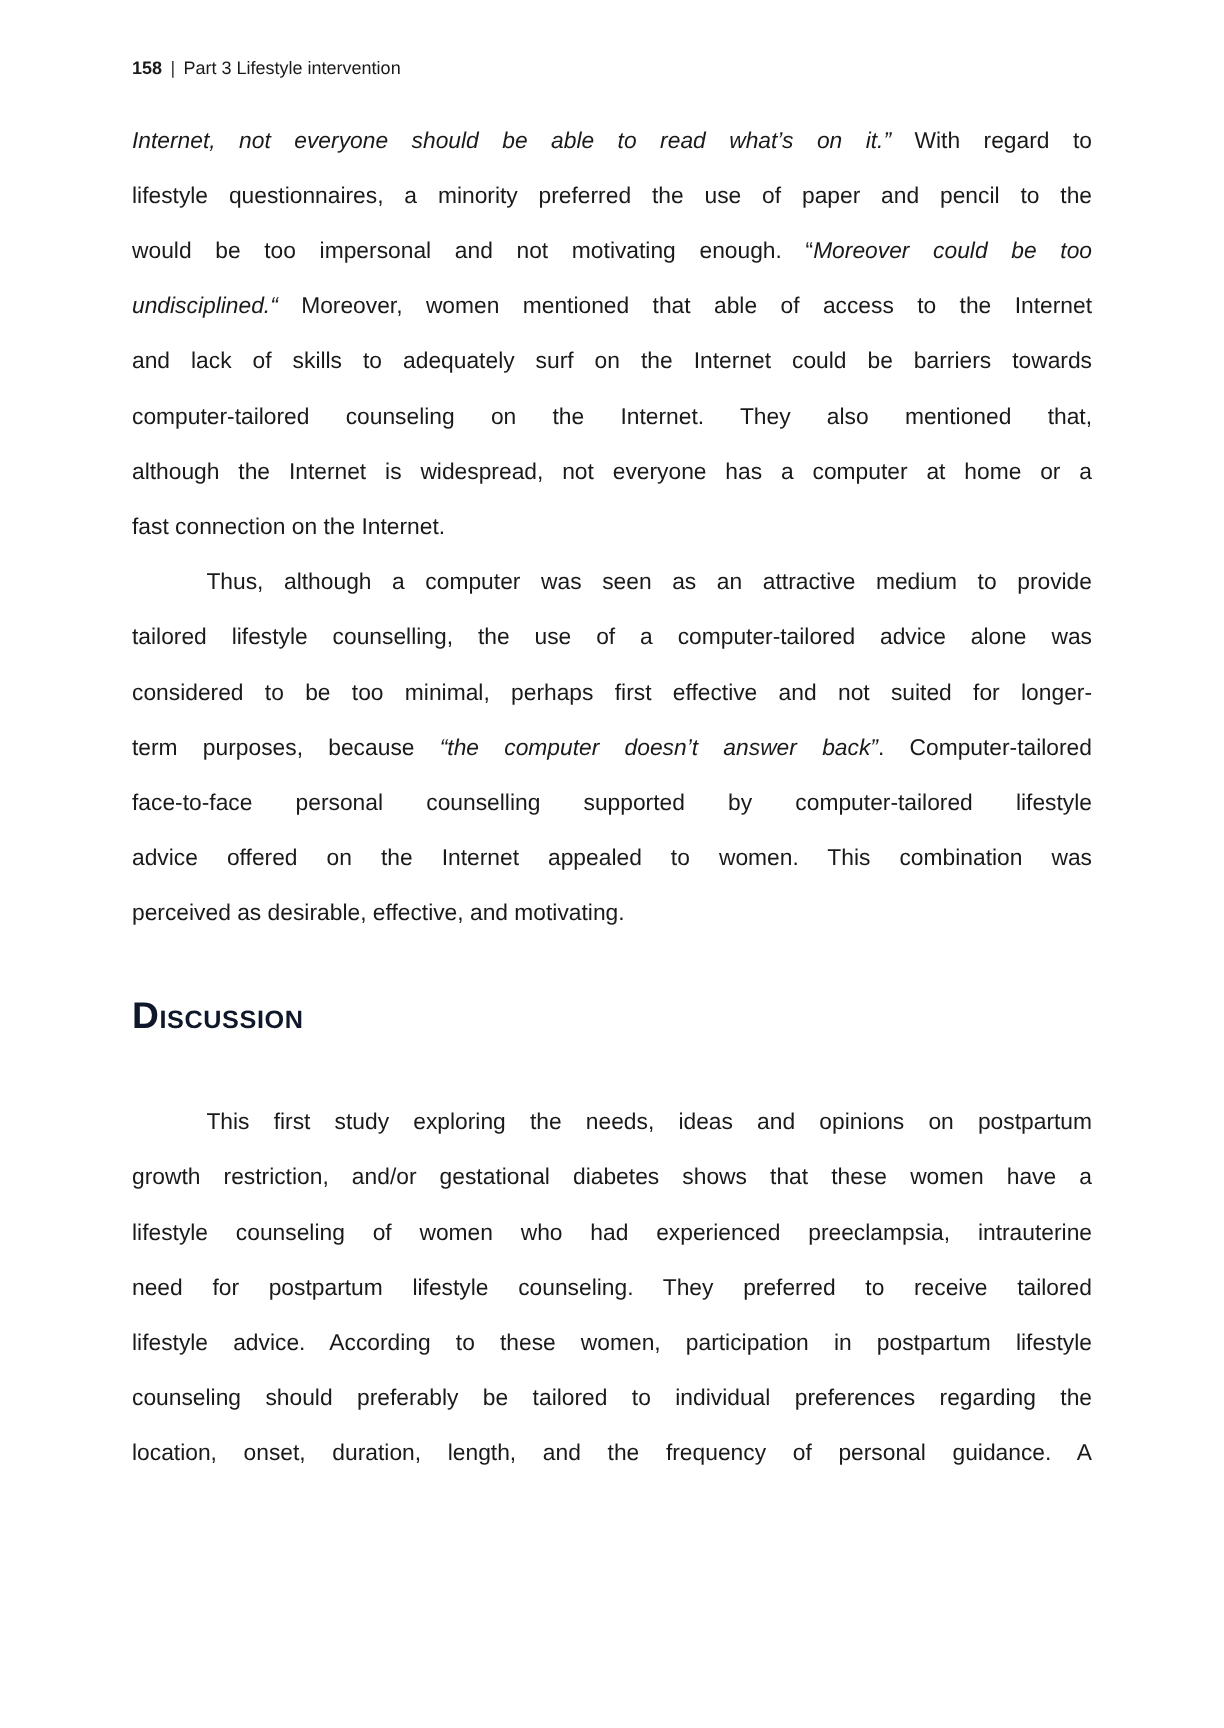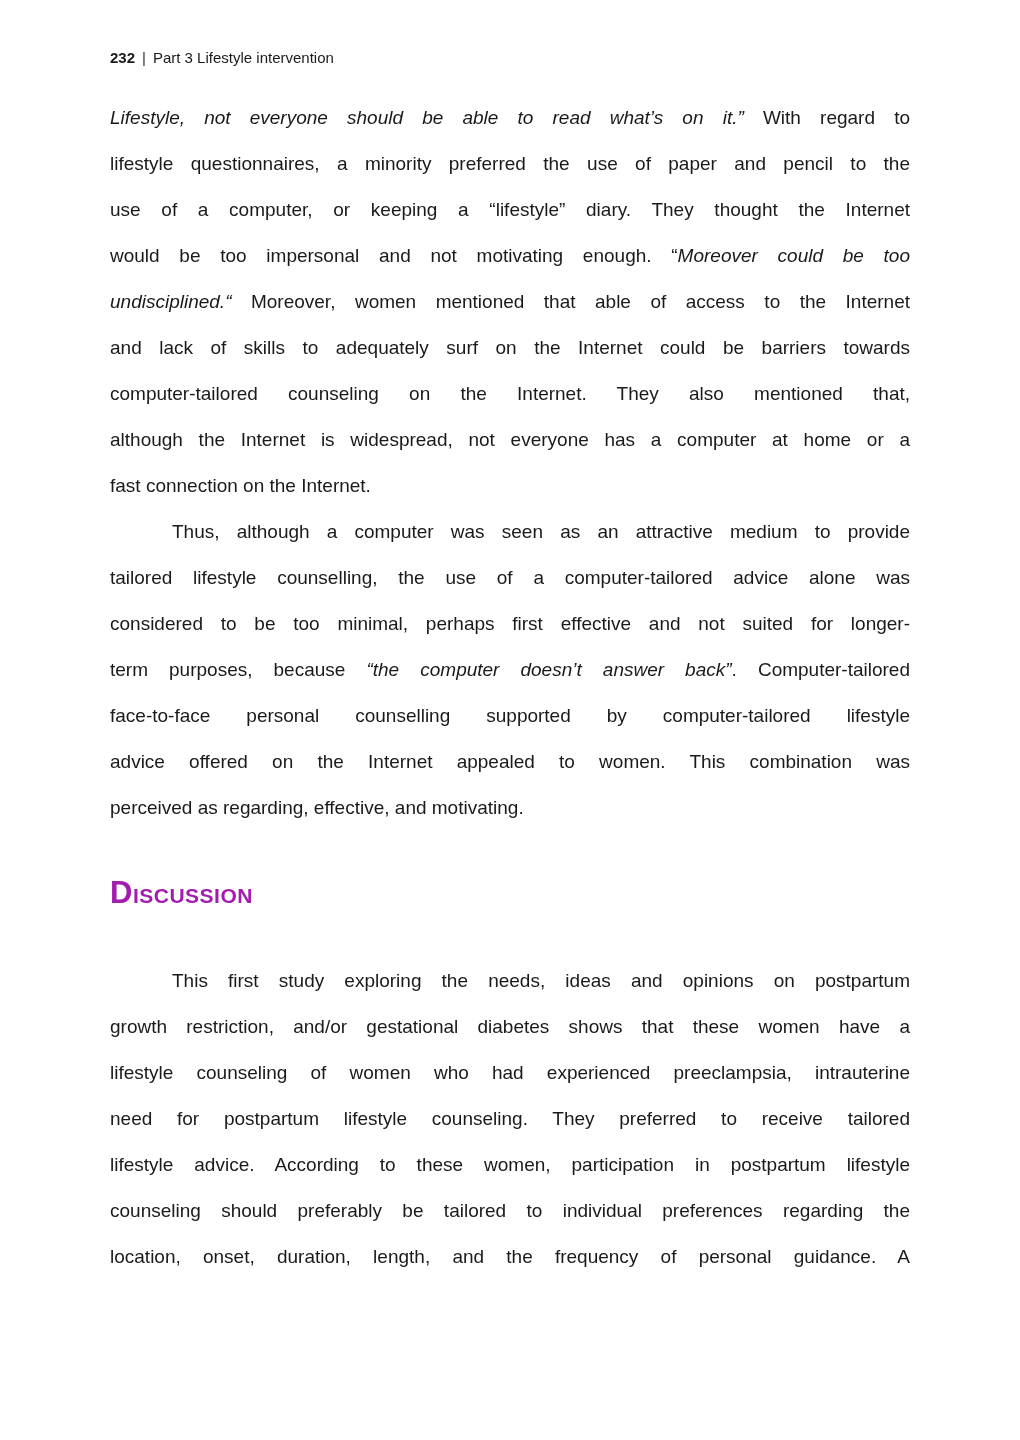--- a/index.html
+++ b/index.html
@@ -40,55 +40,54 @@
   }
   .line.no-stretch { text-align-last: left; }
   .line.indent { text-indent: 62px; }
   .italic { font-style: italic; }
   .section-heading {
     font-weight: bold;
     margin-top: 46px;
     margin-bottom: 44px;
     line-height: 32px;
     letter-spacing: 0.5px;
-    color: #a21caf;
+    color: #0f172a;
   }
   .section-heading .initial { font-size: 31px; }
   .section-heading .rest { font-size: 21px; }
 </style>
 </head>
 <body>
 
 <div class="page">
 
   <div class="header">
-    <span class="pagenum">232</span><span class="sep">|</span><span class="htitle">Part 3 Lifestyle intervention</span>
+    <span class="pagenum">158</span><span class="sep">|</span><span class="htitle">Part 3 Lifestyle intervention</span>
   </div>
 
   <div class="body-text">
     <div id="paras-before">
         <div class="paragraph">
-          <div class="line"><span class="italic">Lifestyle, not everyone should be able to read what’s on it.”</span><span> With regard to</span></div>
+          <div class="line"><span class="italic">Internet, not everyone should be able to read what’s on it.”</span><span> With regard to</span></div>
           <div class="line"><span>lifestyle questionnaires, a minority preferred the use of paper and pencil to the</span></div>
-          <div class="line"><span>use of a computer, or keeping a “lifestyle” diary. They thought the Internet</span></div>
           <div class="line"><span>would be too impersonal and not motivating enough. “</span><span class="italic">Moreover could be too</span></div>
           <div class="line"><span class="italic">undisciplined.“</span><span> Moreover, women mentioned that able of access to the Internet</span></div>
           <div class="line"><span>and lack of skills to adequately surf on the Internet could be barriers towards</span></div>
           <div class="line"><span>computer-tailored counseling on the Internet. They also mentioned that,</span></div>
           <div class="line"><span>although the Internet is widespread, not everyone has a computer at home or a</span></div>
           <div class="line no-stretch"><span>fast connection on the Internet.</span></div>
         </div>
         <div class="paragraph">
           <div class="line indent"><span>Thus, although a computer was seen as an attractive medium to provide</span></div>
           <div class="line"><span>tailored lifestyle counselling, the use of a computer-tailored advice alone was</span></div>
           <div class="line"><span>considered to be too minimal, perhaps first effective and not suited for longer-</span></div>
           <div class="line"><span>term purposes, because </span><span class="italic">“the computer doesn’t answer back”</span><span>. Computer-tailored</span></div>
           <div class="line"><span>face-to-face personal counselling supported by computer-tailored lifestyle</span></div>
           <div class="line"><span>advice offered on the Internet appealed to women. This combination was</span></div>
-          <div class="line no-stretch"><span>perceived as regarding, effective, and motivating.</span></div>
+          <div class="line no-stretch"><span>perceived as desirable, effective, and motivating.</span></div>
         </div>
       </div>
 
     <div class="section-heading">
       <span class="initial">D</span><span class="rest">ISCUSSION</span>
     </div>
 
     <div id="paras-after">
         <div class="paragraph">
           <div class="line indent"><span>This first study exploring the needs, ideas and opinions on postpartum</span></div>

